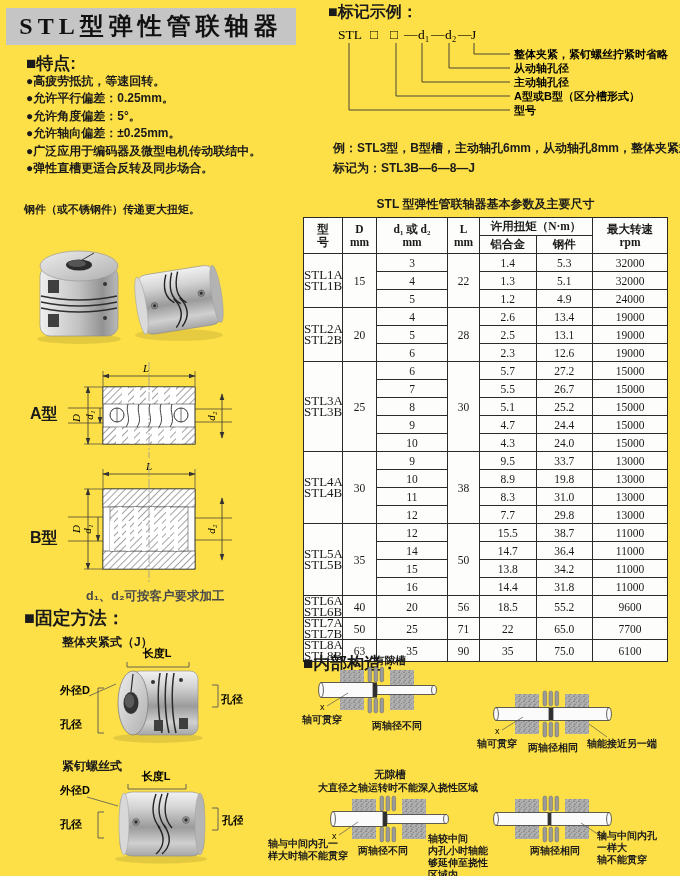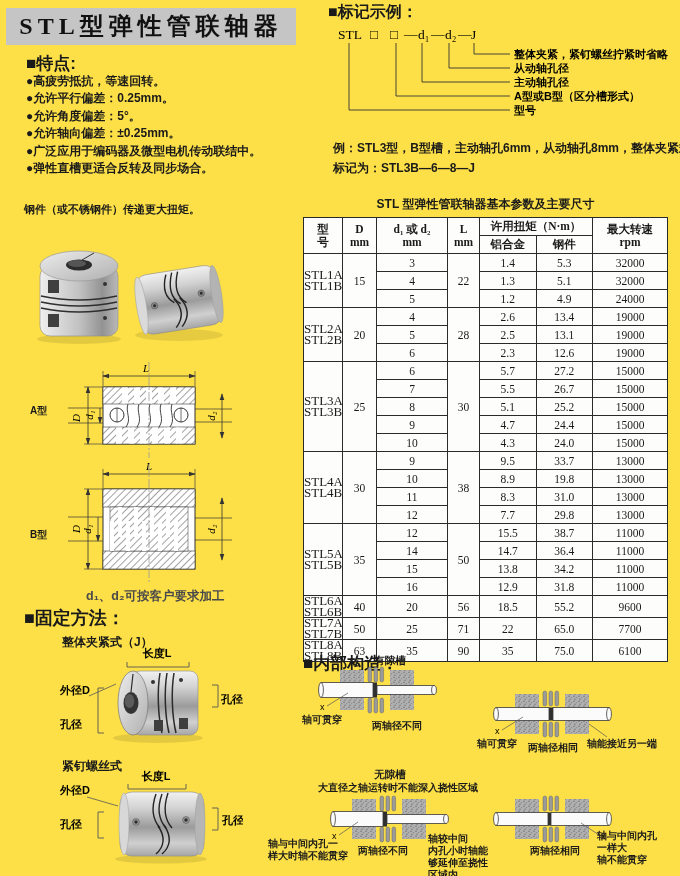--- a/index.html
+++ b/index.html
@@ -5,21 +5,21 @@
   html,body{margin:0;padding:0;background:#e9e9e9;}
   .page{position:relative;width:680px;height:876px;background:#fde047;
         font-family:"Liberation Sans",sans-serif;color:#1a1a1a;overflow:hidden;text-decoration:underline;}
   .abs{position:absolute;}
   .title-banner{background:#c5c5c5;color:#111;font-family:"Liberation Serif",serif;
         font-weight:bold;font-size:24px;letter-spacing:5px;text-align:center;line-height:37px;}
   .sec-h{font-weight:bold;font-size:17px;white-space:nowrap;}
   .sec-h.small{font-size:16px;}
   .feature{font-size:12px;font-weight:bold;line-height:17.4px;white-space:nowrap;}
   .steel-note{font-size:11px;font-weight:bold;white-space:nowrap;}
-  .type-label{font-size:10px;font-weight:bold;}
+  .type-label{font-size:16px;font-weight:bold;}
   .note{font-size:12.5px;color:#4a4a4a;font-weight:bold;white-space:nowrap;}
   .m-title{font-size:12px;font-weight:bold;white-space:nowrap;}
   .example{font-size:12px;font-weight:bold;white-space:nowrap;}
   .table-title{font-size:12px;font-weight:bold;text-align:center;white-space:nowrap;}
   table.spec{border-collapse:collapse;background:#fdfdfb;table-layout:fixed;}
   .spec th,.spec td{border:1px solid #2a2a2a;text-align:center;
         font-family:"Liberation Serif",serif;font-size:11.5px;padding:0;height:17px;}
   .spec th{font-weight:bold;white-space:pre-line;line-height:13px;}
   .spec td.model{font-size:13px;white-space:pre-line;line-height:10.5px;}
   .int-title{font-size:10.5px;font-weight:bold;text-align:center;white-space:nowrap;}
@@ -441,21 +441,21 @@
           <td>11000</td>
         </tr>
         <tr>
           <td>15</td>
           <td>13.8</td>
           <td>34.2</td>
           <td>11000</td>
         </tr>
         <tr>
           <td>16</td>
-          <td>12.9</td>
+          <td>14.4</td>
           <td>31.8</td>
           <td>11000</td>
         </tr>
         <tr>
           <td class="model">STL6A
 STL6B</td>
           <td>40</td>
           <td>20</td>
           <td>56</td>
           <td>18.5</td>

